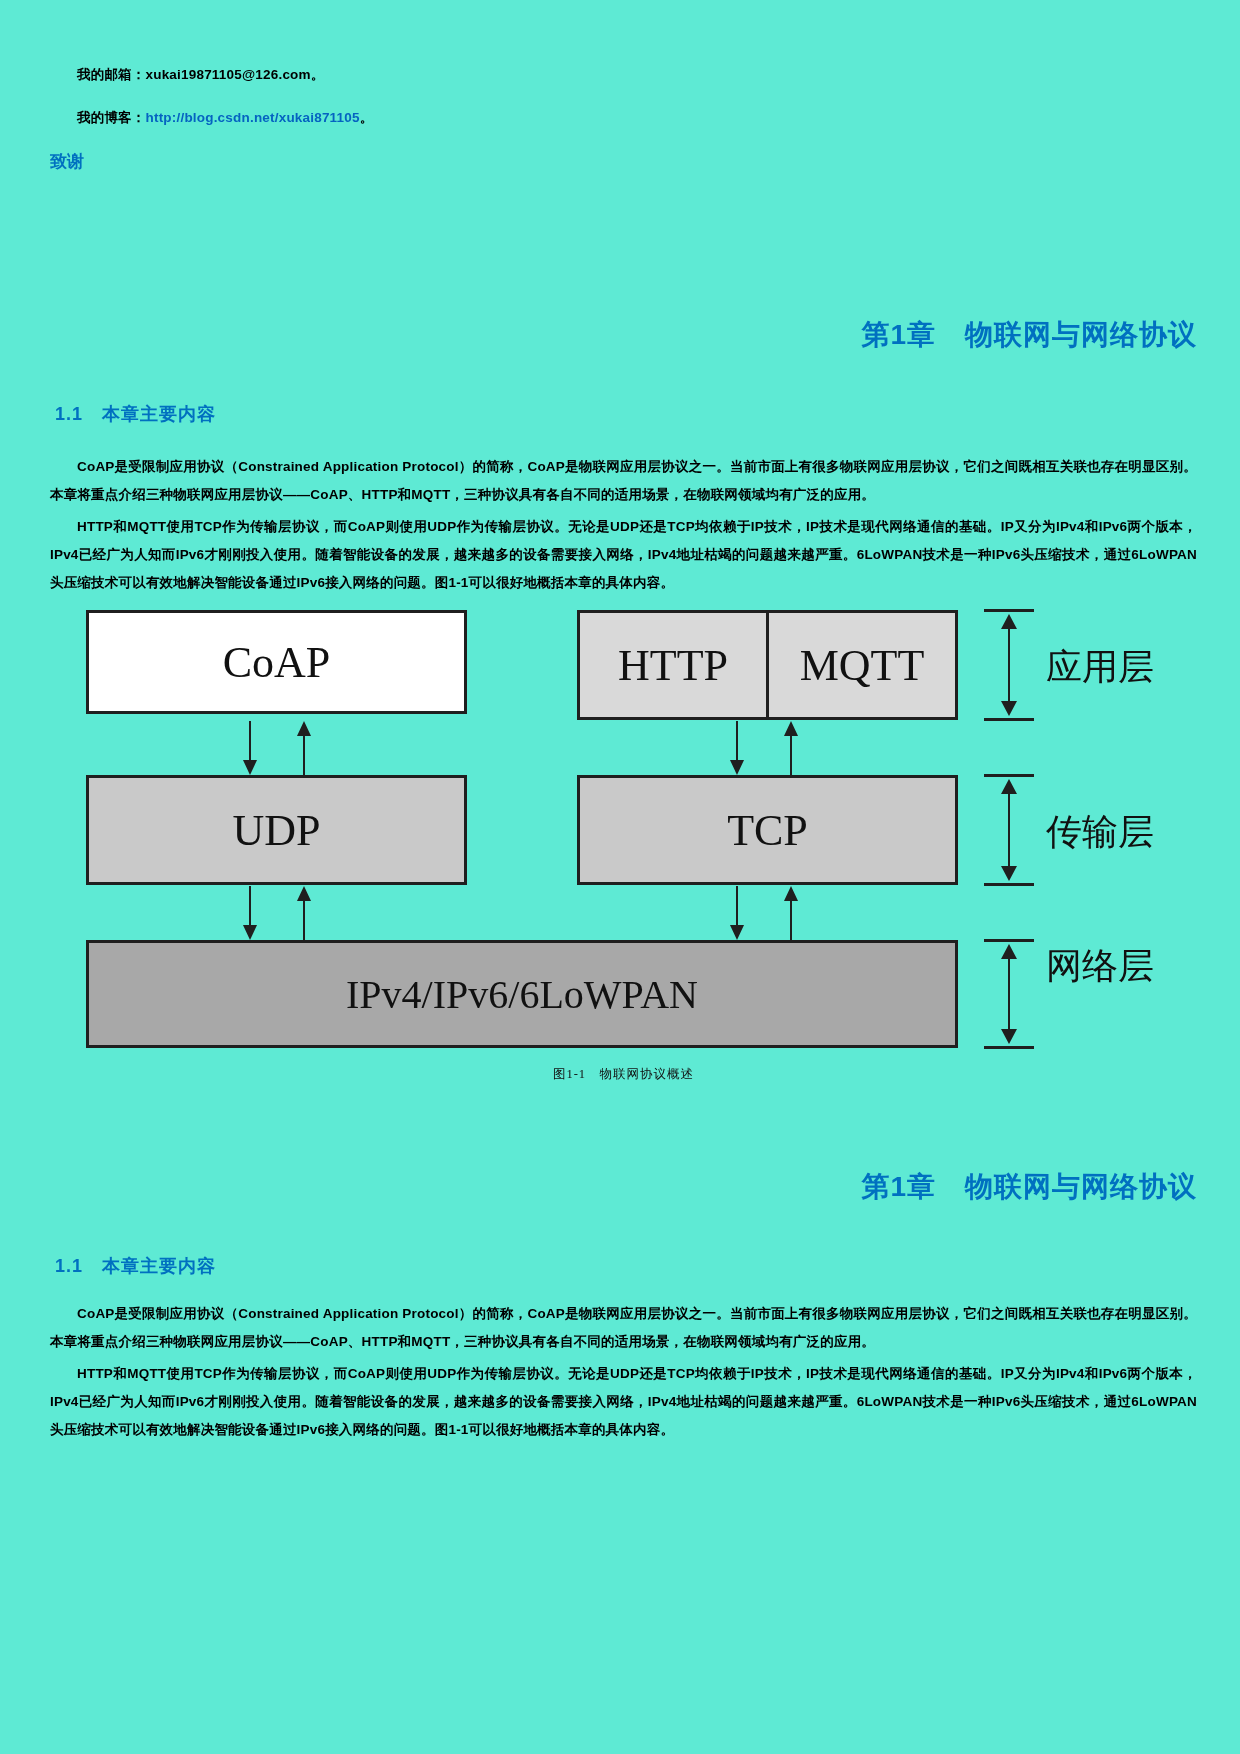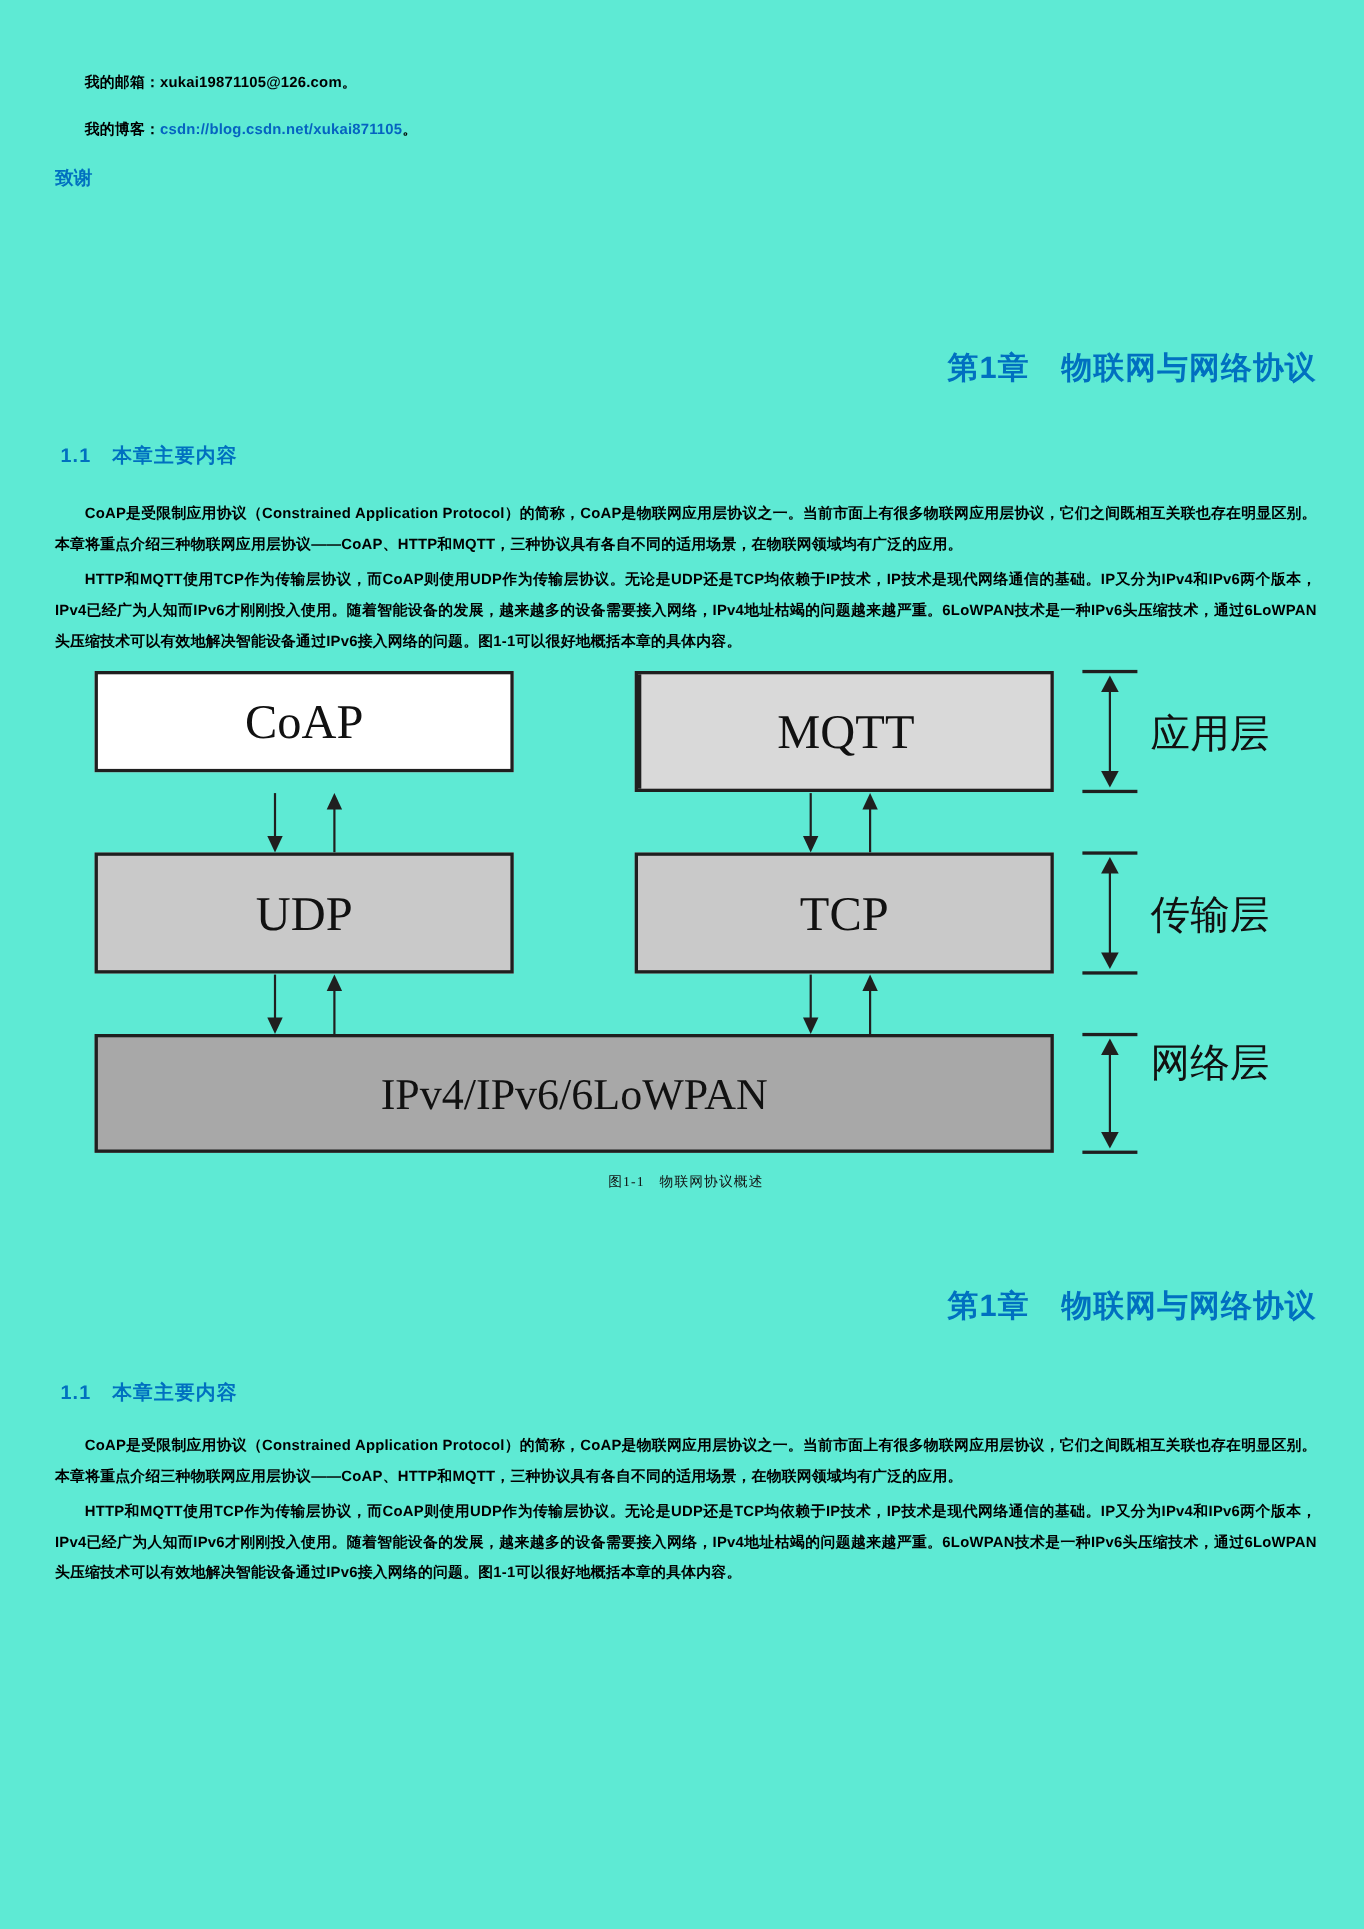--- a/index.html
+++ b/index.html
@@ -26,21 +26,21 @@
   }
   .h-section{
     position:absolute;left:55px;color:#0070C0;font-size:18px;font-weight:bold;letter-spacing:1px;
   }
   
   .box{
     position:absolute;box-sizing:border-box;border:3px solid #1f1f1f;
     display:flex;align-items:center;justify-content:center;
     font-family:"Liberation Serif","DejaVu Serif",serif;font-size:44px;color:#111;
   }
-  .box-coap{left:86px;top:610px;width:381px;height:92px;background:#ffffff;}
+  .box-coap{left:86px;top:610px;width:381px;height:104px;background:#ffffff;}
   .box-appright{left:577px;top:610px;width:381px;height:110px;background:#d9d9d9;padding:0;}
   .box-appright .half{flex:1;display:flex;align-items:center;justify-content:center;height:100%;}
   .box-appright .divider{width:3px;height:100%;background:#1f1f1f;}
   .box-udp{left:86px;top:775px;width:381px;height:110px;background:#c9c9c9;}
   .box-tcp{left:577px;top:775px;width:381px;height:110px;background:#c9c9c9;}
   .box-network{left:86px;top:940px;width:872px;height:108px;background:#a8a8a8;font-size:40px;}
   
   .conn{position:absolute;width:14px;height:54px;}
   .conn i{display:block;position:absolute;}
   .conn .shaft{left:6px;width:2px;background:#1f1f1f;}
@@ -69,33 +69,34 @@
     letter-spacing:1px;
   }
 </style>
 </head>
 <body>
 
 <div class="page">
 
   <div class="bodyline" style="top:66px"><span>我的邮箱：</span><span>xukai19871105@126.com</span><span>。</span></div>
 
-  <div class="bodyline" style="top:109px"><span>我的博客：</span><a class="link">csdn://blog.csdn.net/xukai871105</a><span>。</span></div>
+  <div class="bodyline" style="top:109px"><span>我的博客：</span><a class="link">http://blog.csdn.net/xukai871105</a><span>。</span></div>
 
   <div class="ack-heading">致谢</div>
 
   <div class="h-chapter" style="top:316px">第1章　物联网与网络协议</div>
   <div class="h-section" style="top:402px">1.1　本章主要内容</div>
   <div class="para" style="top:453px">CoAP是受限制应用协议（Constrained Application Protocol）的简称，CoAP是物联网应用层协议之一。当前市面上有很多物联网应用层协议，它们之间既相互关联也存在明显区别。本章将重点介绍三种物联网应用层协议——CoAP、HTTP和MQTT，三种协议具有各自不同的适用场景，在物联网领域均有广泛的应用。</div>
   <div class="para" style="top:513px">HTTP和MQTT使用TCP作为传输层协议，而CoAP则使用UDP作为传输层协议。无论是UDP还是TCP均依赖于IP技术，IP技术是现代网络通信的基础。IP又分为IPv4和IPv6两个版本，IPv4已经广为人知而IPv6才刚刚投入使用。随着智能设备的发展，越来越多的设备需要接入网络，IPv4地址枯竭的问题越来越严重。6LoWPAN技术是一种IPv6头压缩技术，通过6LoWPAN头压缩技术可以有效地解决智能设备通过IPv6接入网络的问题。图1-1可以很好地概括本章的具体内容。</div>
 
   <div>
 
     <div class="box box-coap">CoAP</div>
     <div class="box box-appright">
+      <div class="half">HTTP</div>
       <div class="divider"></div>
       <div class="half">MQTT</div>
     </div>
 
     <div class="conn down" style="left:243px;top:721px;">
         <i class="shaft"></i>
         <i class="head"></i>
       </div>
     <div class="conn up" style="left:297px;top:721px;">
         <i class="shaft"></i>

